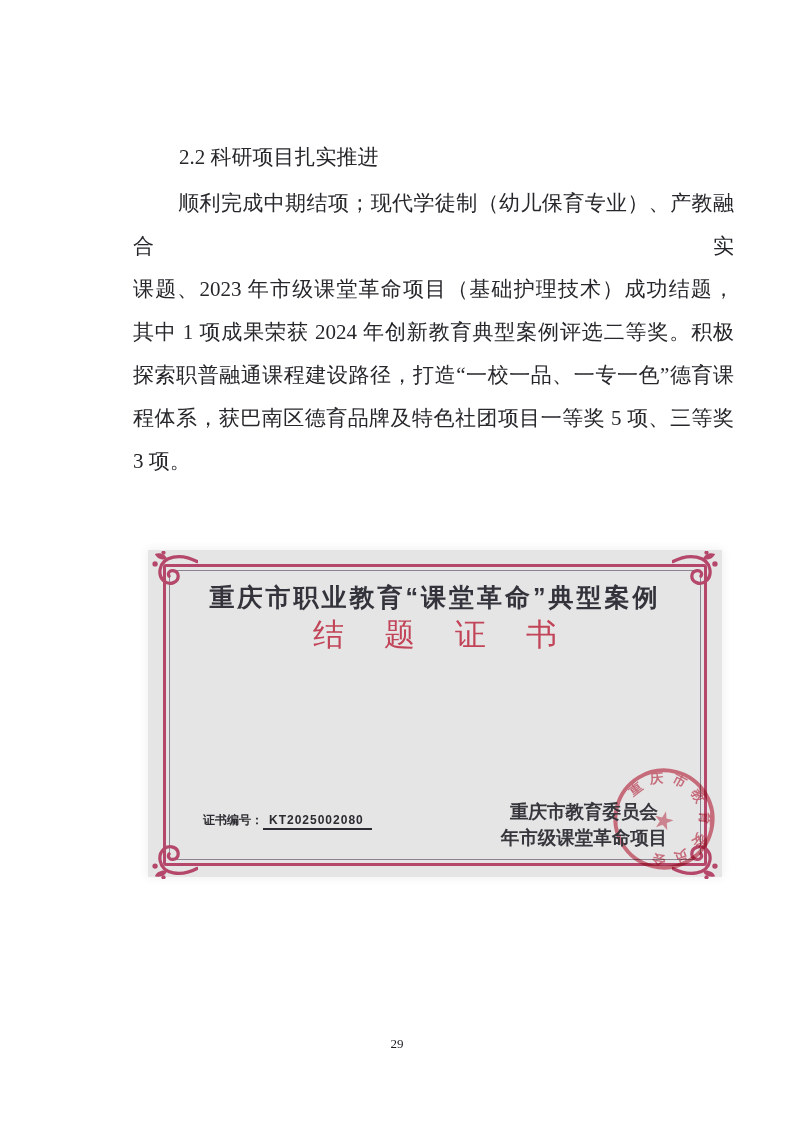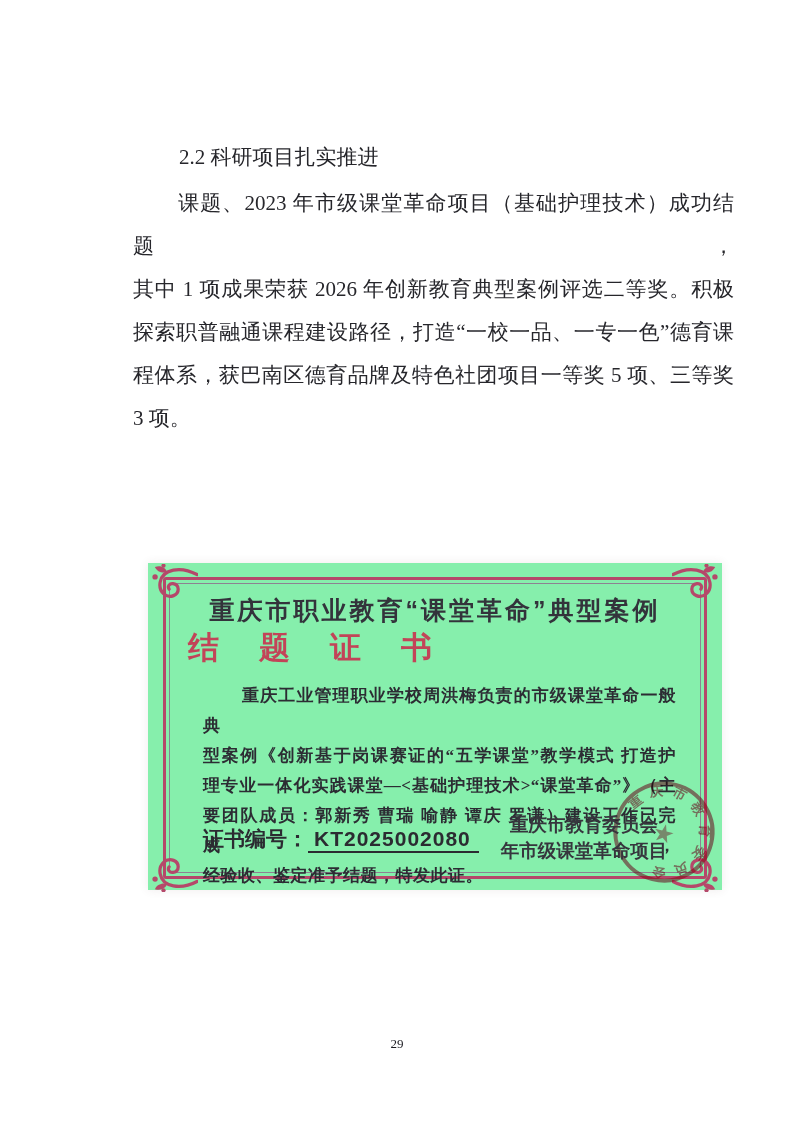--- a/index.html
+++ b/index.html
@@ -15,22 +15,22 @@
   }
   .para{
     position:absolute;left:97px;top:182px;width:601px;
     font-size:21px;line-height:43px;
   }
   .para .line{text-align:justify;text-align-last:justify;}
   .para .line:first-child{text-indent:2.15em;}
   .para .line:last-child{text-align-last:left;}
   
   .cert{
-    position:absolute;left:112px;top:563px;width:574px;height:327px;
-    background:#86efac;box-shadow:0 0 9px rgba(90,60,60,.10);
+    position:absolute;left:112px;top:550px;width:574px;height:327px;
+    background:#e5e5e5;box-shadow:0 0 9px rgba(90,60,60,.10);
   }
   .frame-outer{
     position:absolute;left:15px;right:15px;top:14px;bottom:11px;
     border:3px solid var(--frame-red);border-radius:3px;
   }
   .frame-inner{
     position:absolute;left:21px;right:21px;top:20px;bottom:17px;
     border:1px solid var(--inner-line);border-radius:2px;
   }
   .orn{position:absolute;width:46px;height:46px;}
@@ -38,34 +38,34 @@
   .orn.tr{right:4px;top:1px;transform:scaleX(-1);}
   .orn.bl{left:4px;bottom:-2px;transform:scaleY(-1);}
   .orn.br{right:4px;bottom:-2px;transform:scale(-1,-1);}
   .cert-title{
     position:absolute;left:0;right:0;top:31px;text-align:center;
     font-family:"Liberation Sans","DejaVu Sans",sans-serif;
     font-weight:700;font-size:25px;letter-spacing:3px;color:#33333b;
     white-space:nowrap;
   }
   .cert-subtitle{
-    position:absolute;left:0;right:0;top:64px;
-    font-weight:700;font-size:31px;color:var(--accent-red);
+    position:absolute;left:0;right:0;top:64px;text-align:center;
+    font-weight:400;font-size:31px;color:var(--accent-red);
     letter-spacing:40px;text-indent:40px;white-space:nowrap;
   }
   .cert-body{
     position:absolute;left:55px;top:118px;width:473px;
     font-size:17px;line-height:30px;font-weight:700;color:#2c2c33;
     letter-spacing:.5px;
   }
   .cert-body .line{text-align:justify;text-align-last:justify;}
   .cert-body .line:first-child{text-indent:2.3em;}
   .cert-body .line:last-child{text-align-last:left;}
   .cert-no{
-    position:absolute;left:55px;top:262px;font-size:21px;font-weight:700;
+    position:absolute;left:55px;top:262px;font-size:12px;font-weight:700;
     color:#2b2b31;z-index:3;
     font-family:"Liberation Sans","DejaVu Sans",sans-serif;
   }
   .cert-no .num{
     border-bottom:2px solid #2b2b31;padding:0 8px 1px 6px;letter-spacing:1px;
   }
   .issuer-block{
     position:absolute;right:38px;top:249px;width:200px;text-align:center;
     font-family:"Liberation Sans","DejaVu Sans",sans-serif;
     font-weight:700;font-size:18.5px;line-height:26px;color:#36363d;z-index:3;
@@ -81,22 +81,23 @@
   }
 </style>
 </head>
 <body>
 
 <div class="page">
 
   <div class="heading">2.2 科研项目扎实推进</div>
 
   <div class="para">
+      <div class="line">顺利完成中期结项；现代学徒制（幼儿保育专业）、产教融合实</div>
       <div class="line">课题、2023 年市级课堂革命项目（基础护理技术）成功结题，</div>
-      <div class="line">其中 1 项成果荣获 2026 年创新教育典型案例评选二等奖。积极</div>
+      <div class="line">其中 1 项成果荣获 2024 年创新教育典型案例评选二等奖。积极</div>
       <div class="line">探索职普融通课程建设路径，打造“一校一品、一专一色”德育课</div>
       <div class="line">程体系，获巴南区德育品牌及特色社团项目一等奖 5 项、三等奖</div>
       <div class="line">3 项。</div>
     </div>
 
   <div class="cert">
     <div class="frame-outer"></div>
     <div class="frame-inner"></div>
 
     <svg class="orn tl" viewBox="0 0 48 48" aria-hidden="true">
@@ -136,27 +137,20 @@
       <g fill="var(--frame-red)">
         <path d="M3,3 C9,1 14,3.5 16,8.5 C10,10 5,7.5 3,3 Z"></path>
         <circle cx="3.2" cy="13.5" r="2.8"></circle>
         <circle cx="12" cy="1.8" r="2.2"></circle>
       </g>
     </svg>
 
     <div class="cert-title">重庆市职业教育“课堂革命”典型案例</div>
     <div class="cert-subtitle">结题证书</div>
 
-    <div class="cert-body">
-        <div class="line">重庆工业管理职业学校周洪梅负责的市级课堂革命一般典</div>
-        <div class="line">型案例《创新基于岗课赛证的“五学课堂”教学模式 打造护</div>
-        <div class="line">理专业一体化实践课堂—&lt;基础护理技术&gt;“课堂革命”》（主</div>
-        <div class="line">要团队成员：郭新秀 曹瑞 喻静 谭庆 罗谦）建设工作已完成，</div>
-        <div class="line">经验收、鉴定准予结题，特发此证。</div>
-      </div>
 
     <div class="cert-no">
       <span>证书编号：</span><span class="num">KT2025002080</span>
     </div>
 
     <div class="issuer-block">
       <div>重庆市教育委员会</div>
       <div>年市级课堂革命项目</div>
     </div>
 

